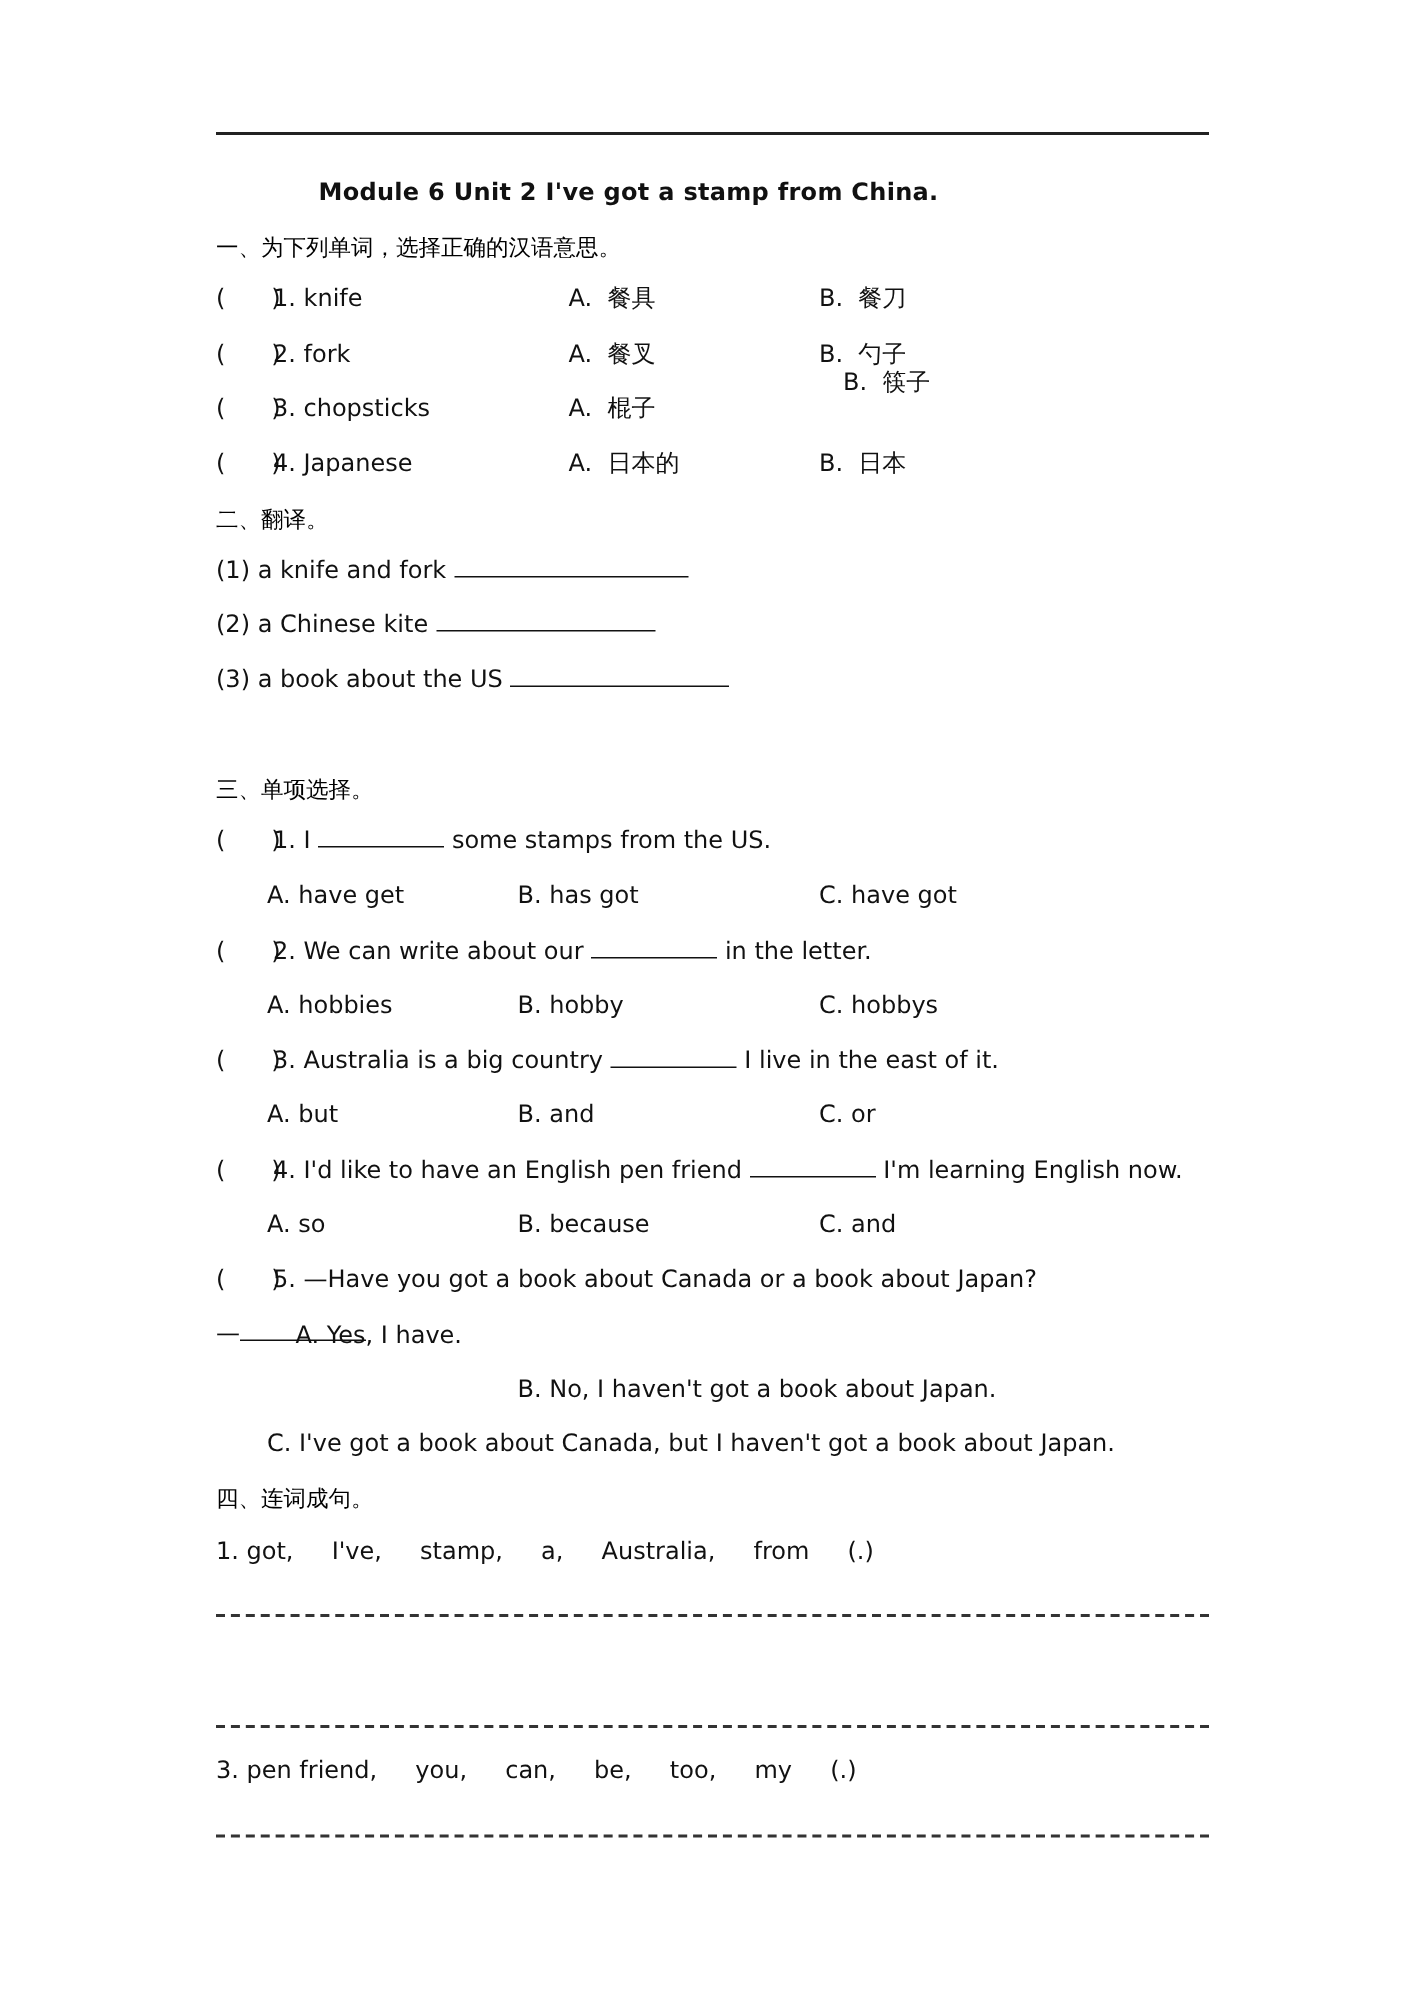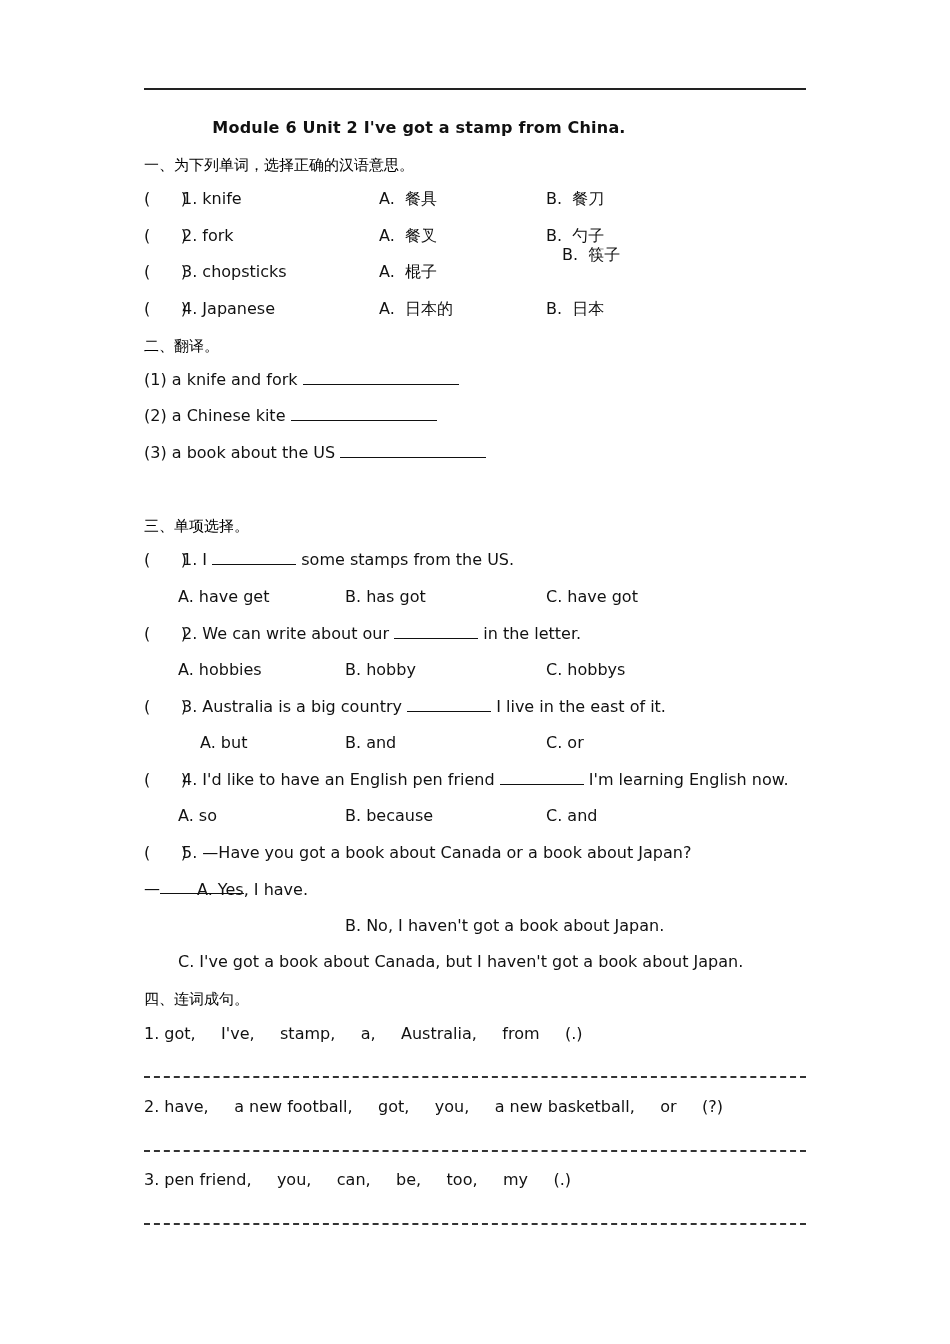--- a/index.html
+++ b/index.html
@@ -115,39 +115,38 @@
   <div class="col" style="left:178px; top:587px;">A. have get</div>
   <div class="col" style="left:345px; top:587px;">B. has got</div>
   <div class="col" style="left:546px; top:587px;">C. have got</div>
 
   <div class="line" style="top:624px;"><span class="paren">(      )</span><span>2. We can write about our</span> <span class="blank" style="width:84px;"></span> <span>in the letter.</span></div>
   <div class="col" style="left:178px; top:660px;">A. hobbies</div>
   <div class="col" style="left:345px; top:660px;">B. hobby</div>
   <div class="col" style="left:546px; top:660px;">C. hobbys</div>
 
   <div class="line" style="top:697px;"><span class="paren">(      )</span><span>3. Australia is a big country</span> <span class="blank" style="width:84px;"></span> <span>I live in the east of it.</span></div>
-  <div class="col" style="left:178px; top:733px;margin-left:22px;">A. but</div>
+  <div class="col" style="left:178px; top:733px;">A. but</div>
   <div class="col" style="left:345px; top:733px;">B. and</div>
   <div class="col" style="left:546px; top:733px;">C. or</div>
 
   <div class="line" style="top:770px;"><span class="paren">(      )</span><span>4. I'd like to have an English pen friend</span> <span class="blank" style="width:84px;"></span> <span>I'm learning English now.</span></div>
   <div class="col" style="left:178px; top:806px;">A. so</div>
   <div class="col" style="left:345px; top:806px;">B. because</div>
   <div class="col" style="left:546px; top:806px;">C. and</div>
 
   <div class="line" style="top:843px;"><span class="paren">(      )</span><span>5. —Have you got a book about Canada or a book about Japan?</span></div>
   <div class="line" style="top:879px;"><span>—</span><span class="blank" style="width:84px;"></span></div>
   <div class="col" style="left:178px; top:880px;margin-left:19px;">A. Yes, I have.</div>
   <div class="col" style="left:345px; top:916px;">B. No, I haven't got a book about Japan.</div>
   <div class="col" style="left:178px; top:952px;">C. I've got a book about Canada, but I haven't got a book about Japan.</div>
 
   <div class="line cn" style="top:989px;">四、连词成句。</div>
 
   <div class="line" style="top:1024px;">1. got,     I've,     stamp,     a,     Australia,     from     (.)</div>
   <div class="answer-rule" style="top:1076px;"></div>
 
-  <div class="line" style="top:1097px;">2. have,     a new football,     got,     you,     a new basketball,     or     (?)</div>
   <div class="answer-rule" style="top:1150px;"></div>
 
   <div class="line" style="top:1170px;">3. pen friend,     you,     can,     be,     too,     my     (.)</div>
   <div class="answer-rule" style="top:1223px;"></div>
 
 </div>
 
 </body></html>

